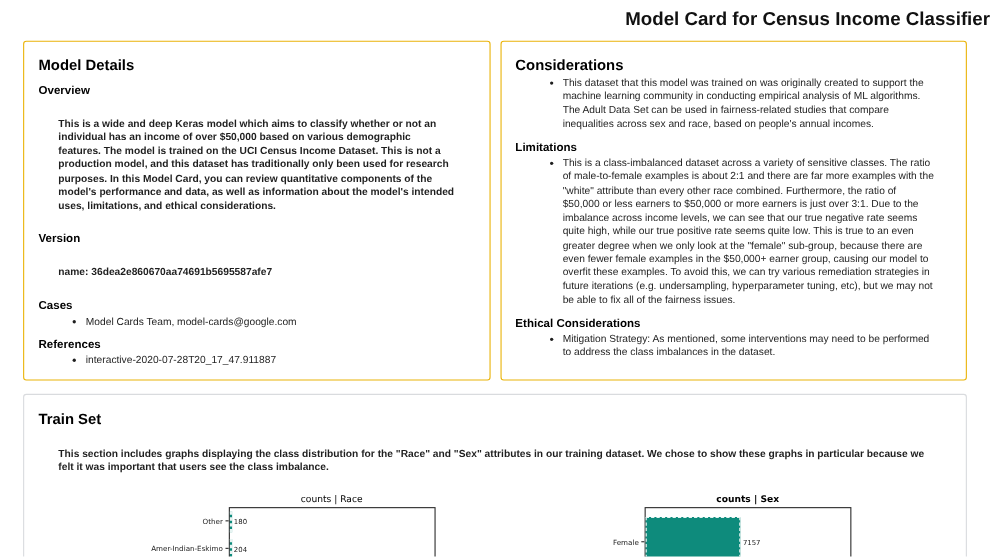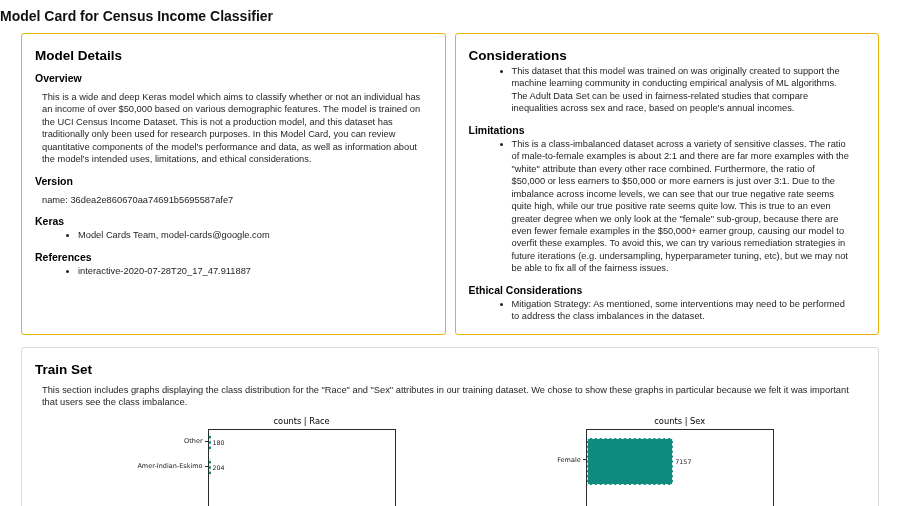--- a/index.html
+++ b/index.html
@@ -4,33 +4,33 @@
 <style>
   html, body {
     margin: 0; padding: 0;
     width: 900px; height: 506px;
     overflow: hidden;
     background: #ffffff;
     font-family: "Liberation Sans", sans-serif;
     color: #1f1f1f;
   }
   h1.page-title {
-    font-size: 14px; font-weight: 700; color: #111;
-    text-align: left; margin: 8px 0 9px;
+    font-size: 17px; font-weight: 700; color: #111;
+    text-align: right; margin: 8px 0 9px;
   }
   .cards-row { display: flex; gap: 9px; margin: 0 21px; align-items: stretch; }
   .card {
     flex: 1; background: #fff;
     border: 1px solid #eab308; border-radius: 3px;
     padding: 6px 13px 10px; box-sizing: border-box;
   }
   .top-card { min-height: 252px; }
   h2.card-title { font-size: 13.5px; font-weight: 700; margin: 8px 0 0; color: #000; }
   h3.sub-heading { font-size: 10.5px; font-weight: 700; margin: 9px 0 1px; color: #000; }
-  p.body-text { font-size: 9.3px; line-height: 1.34; margin: 7px; color: #1f1f1f; }
+  p.body-text { font-size: 9.3px; line-height: 1.34; margin: 18px; color: #1f1f1f; font-weight: bold; }
   ul.bullet-list { margin: 2px 0 0; padding-left: 27px; }
   ul.bullet-list li { font-size: 9.3px; line-height: 1.34; color: #1f1f1f; margin: 0 16px 1px; }
   .block { display: block; }
 
   .bottom-card {
     margin: 12px 21px 0;
     border: 1px solid #d9dbde; border-radius: 3px;
     padding: 6px 13px; height: 215px; box-sizing: border-box;
     background: #fff;
   }
@@ -69,21 +69,21 @@
 <h1 class="page-title">Model Card for Census Income Classifier</h1>
 
 <div class="cards-row">
 
   <div class="card top-card">
     <h2 class="card-title">Model Details</h2>
     <h3 class="sub-heading">Overview</h3>
     <p class="body-text">This is a wide and deep Keras model which aims to classify whether or not an individual has an income of over $50,000 based on various demographic features. The model is trained on the UCI Census Income Dataset. This is not a production model, and this dataset has traditionally only been used for research purposes. In this Model Card, you can review quantitative components of the model's performance and data, as well as information about the model's intended uses, limitations, and ethical considerations.</p>
     <h3 class="sub-heading">Version</h3>
     <p class="body-text">name: 36dea2e860670aa74691b5695587afe7</p>
-    <h3 class="sub-heading">Keras</h3>
+    <h3 class="sub-heading">Cases</h3>
     <ul class="bullet-list">
         <li>Model Cards Team, model-cards@google.com</li>
       </ul>
     <h3 class="sub-heading">References</h3>
     <ul class="bullet-list">
         <li>interactive-2020-07-28T20_17_47.911887</li>
       </ul>
   </div>
 
   <div class="card top-card">
@@ -120,21 +120,21 @@
           <div class="c-plot" style="grid-area: 2 / 3;">
             <div class="c-bar" style="top: 3px; height: 19px; width: 2px; background: rgb(14, 139, 124);"></div>
             <span class="c-vlabel" style="top: 12.5px; left: 4px; transform: translateY(-50%); color: rgb(26, 26, 26);">180</span>
             <div class="c-bar" style="top: 28px; height: 19px; width: 2px; background: rgb(14, 139, 124);"></div>
             <span class="c-vlabel" style="top: 37.5px; left: 4px; transform: translateY(-50%); color: rgb(26, 26, 26);">204</span>
           </div>
         </div>
     </div>
     <div class="chart-slot">
       <div class="chart">
-          <div class="c-title" style="grid-area: 1 / 3;">counts | Sex</div>
+          <div class="c-title" style="grid-area: 1 / 3; font-weight: bold;">counts | Sex</div>
           <div class="c-ylabel" style="grid-area: 2 / 1;"></div>
           <div class="c-cats" style="grid-area: 2 / 2;">
             <div class="c-cat" style="height: 62.5px;">Female</div>
           </div>
           <div class="c-plot" style="grid-area: 2 / 3;">
             <div class="c-bar" style="top: 8px; height: 47px; width: 86.6104px; background: rgb(14, 139, 124);"></div>
             <span class="c-vlabel" style="top: 31.25px; left: 88.6104px; transform: translateY(-50%); color: rgb(26, 26, 26);">7157</span>
           </div>
         </div>
     </div>

